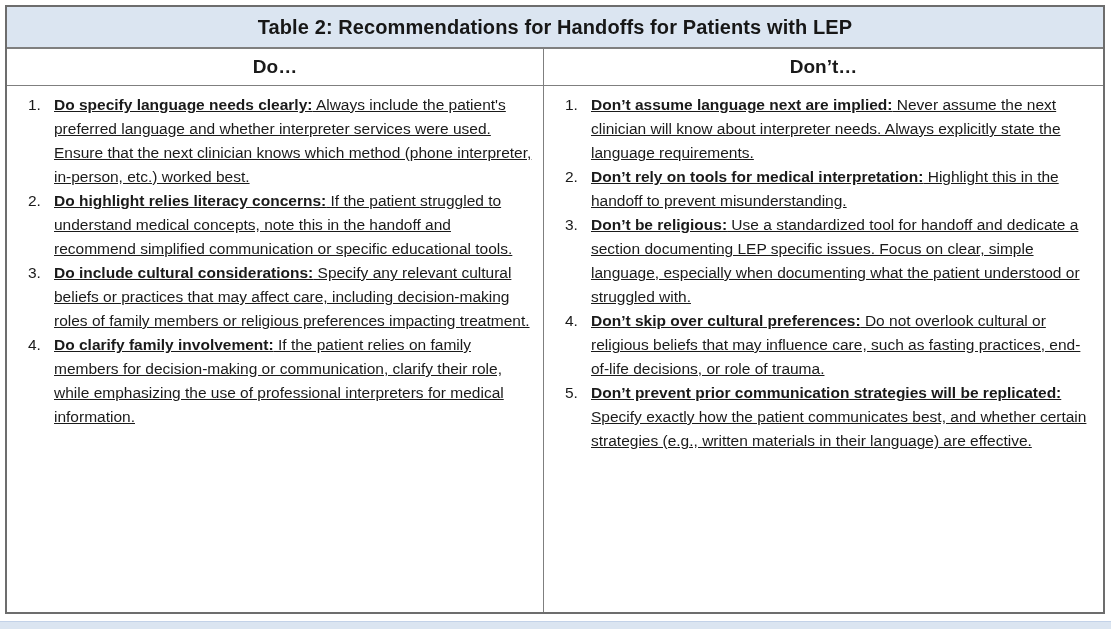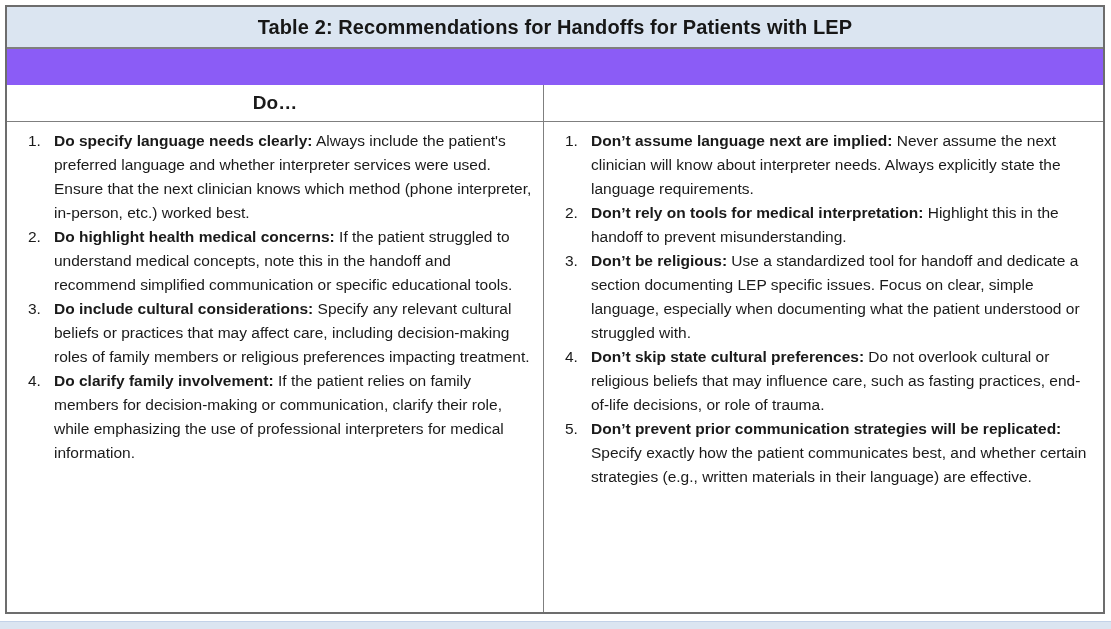--- a/index.html
+++ b/index.html
@@ -11,21 +11,21 @@
     position:relative;
     overflow:hidden;
   }
   .doc-table{
     position:absolute;
     left:5px;top:5px;
     width:1100px;
     height:609px;
     border:2px solid #6d6d6d;
     box-sizing:border-box;
-    background:#8b5cf6;
+    background:#7dd3fc;
     display:flex;
     flex-direction:column;
   }
   .title-row{
     background:#dbe5f1;
     border-bottom:2px solid #7f7f7f;
     height:40px;
     flex:none;
     display:flex;
     align-items:center;
@@ -36,21 +36,20 @@
     font-weight:bold;
     color:#171717;
     letter-spacing:0.1px;
   }
   .header-row{
     display:flex;
     height:36px;
     flex:none;
     border-bottom:1.5px solid #7f7f7f;
     background:#ffffff;
-    margin-top:36px;
   }
   .header-cell{
     display:flex;
     align-items:center;
     justify-content:center;
     font-size:19px;
     font-weight:bold;
     box-sizing:border-box;
   }
   .col-left{width:537px;flex:none;border-right:1.5px solid #7f7f7f;}
@@ -73,51 +72,53 @@
     line-height:24px;
   }
   .item .num{
     flex:none;
     margin-left:21px;
     width:26px;
   }
   .item .txt{
     flex:1;
     padding-right:7px;
+    text-decoration:underline;
   }
   .item .txt b{font-weight:bold;}
   .bottom-strip{
     position:absolute;
     left:0;right:0;
     top:621px;
     height:7px;
     background:#dbe5f1;
     border-top:1px solid #c3d2e8;
   }
 </style>
 </head>
 <body>
 
 <div class="doc-table">
   <div class="title-row">
     <span class="title">Table 2: Recommendations for Handoffs for Patients with LEP</span>
   </div>
   <div class="header-row">
     <div class="header-cell col-left">Do…</div>
+    <div class="header-cell col-right">Don’t…</div>
   </div>
   <div class="body-row">
     <div class="body-cell col-left">
       <div>
           <div class="item">
             <span class="num">1.</span>
             <span class="txt"><b>Do specify language needs clearly:</b> Always include the patient's preferred language and whether interpreter services were used. Ensure that the next clinician knows which method (phone interpreter, in-person, etc.) worked best.</span>
           </div>
           <div class="item">
             <span class="num">2.</span>
-            <span class="txt"><b>Do highlight health medical concerns:</b> If the patient struggled to understand medical concepts, note this in the handoff and recommend simplified communication or specific educational tools.</span>
+            <span class="txt"><b>Do highlight relies literacy concerns:</b> If the patient struggled to understand medical concepts, note this in the handoff and recommend simplified communication or specific educational tools.</span>
           </div>
           <div class="item">
             <span class="num">3.</span>
             <span class="txt"><b>Do include cultural considerations:</b> Specify any relevant cultural beliefs or practices that may affect care, including decision-making roles of family members or religious preferences impacting treatment.</span>
           </div>
           <div class="item">
             <span class="num">4.</span>
             <span class="txt"><b>Do clarify family involvement:</b> If the patient relies on family members for decision-making or communication, clarify their role, while emphasizing the use of professional interpreters for medical information.</span>
           </div>
         </div>
@@ -131,21 +132,21 @@
           <div class="item">
             <span class="num">2.</span>
             <span class="txt"><b>Don’t rely on tools for medical interpretation:</b> Highlight this in the handoff to prevent misunderstanding.</span>
           </div>
           <div class="item">
             <span class="num">3.</span>
             <span class="txt"><b>Don’t be religious:</b> Use a standardized tool for handoff and dedicate a section documenting LEP specific issues. Focus on clear, simple language, especially when documenting what the patient understood or struggled with.</span>
           </div>
           <div class="item">
             <span class="num">4.</span>
-            <span class="txt"><b>Don’t skip state cultural preferences:</b> Do not overlook cultural or religious beliefs that may influence care, such as fasting practices, end-of-life decisions, or role of trauma.</span>
+            <span class="txt"><b>Don’t skip over cultural preferences:</b> Do not overlook cultural or religious beliefs that may influence care, such as fasting practices, end-of-life decisions, or role of trauma.</span>
           </div>
           <div class="item">
             <span class="num">5.</span>
             <span class="txt"><b>Don’t prevent prior communication strategies will be replicated:</b> Specify exactly how the patient communicates best, and whether certain strategies (e.g., written materials in their language) are effective.</span>
           </div>
         </div>
     </div>
   </div>
 </div>
 

